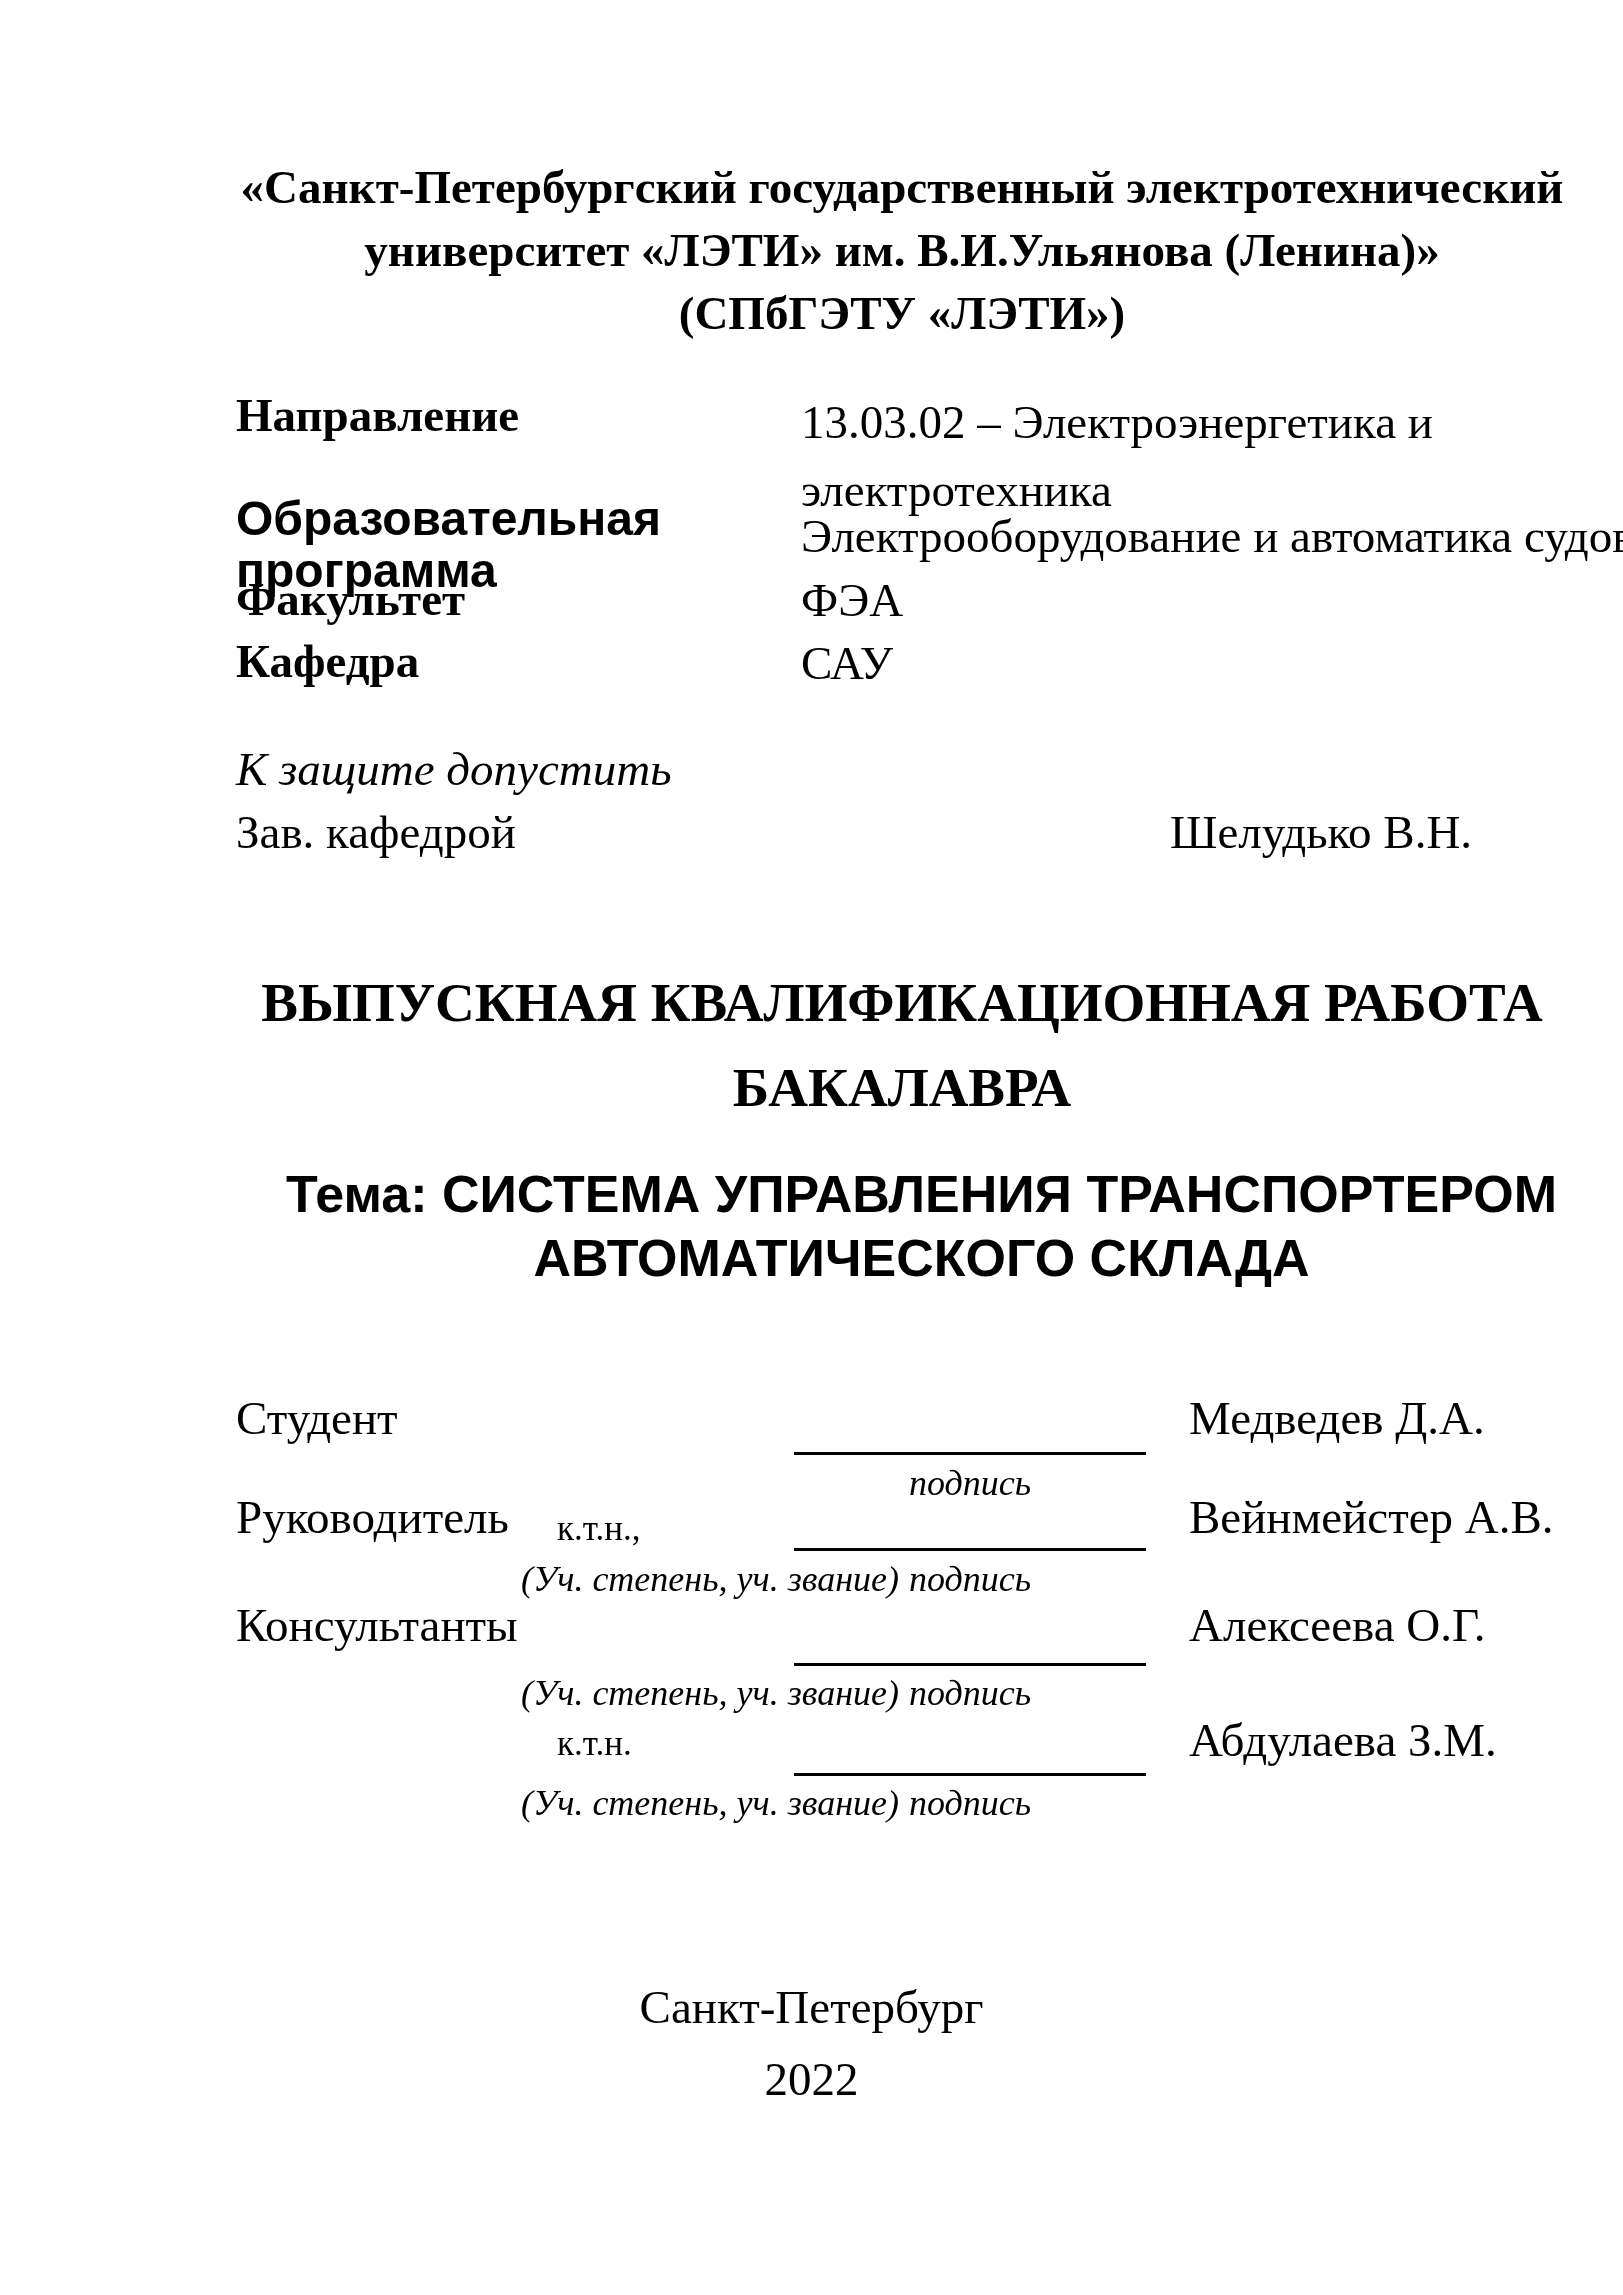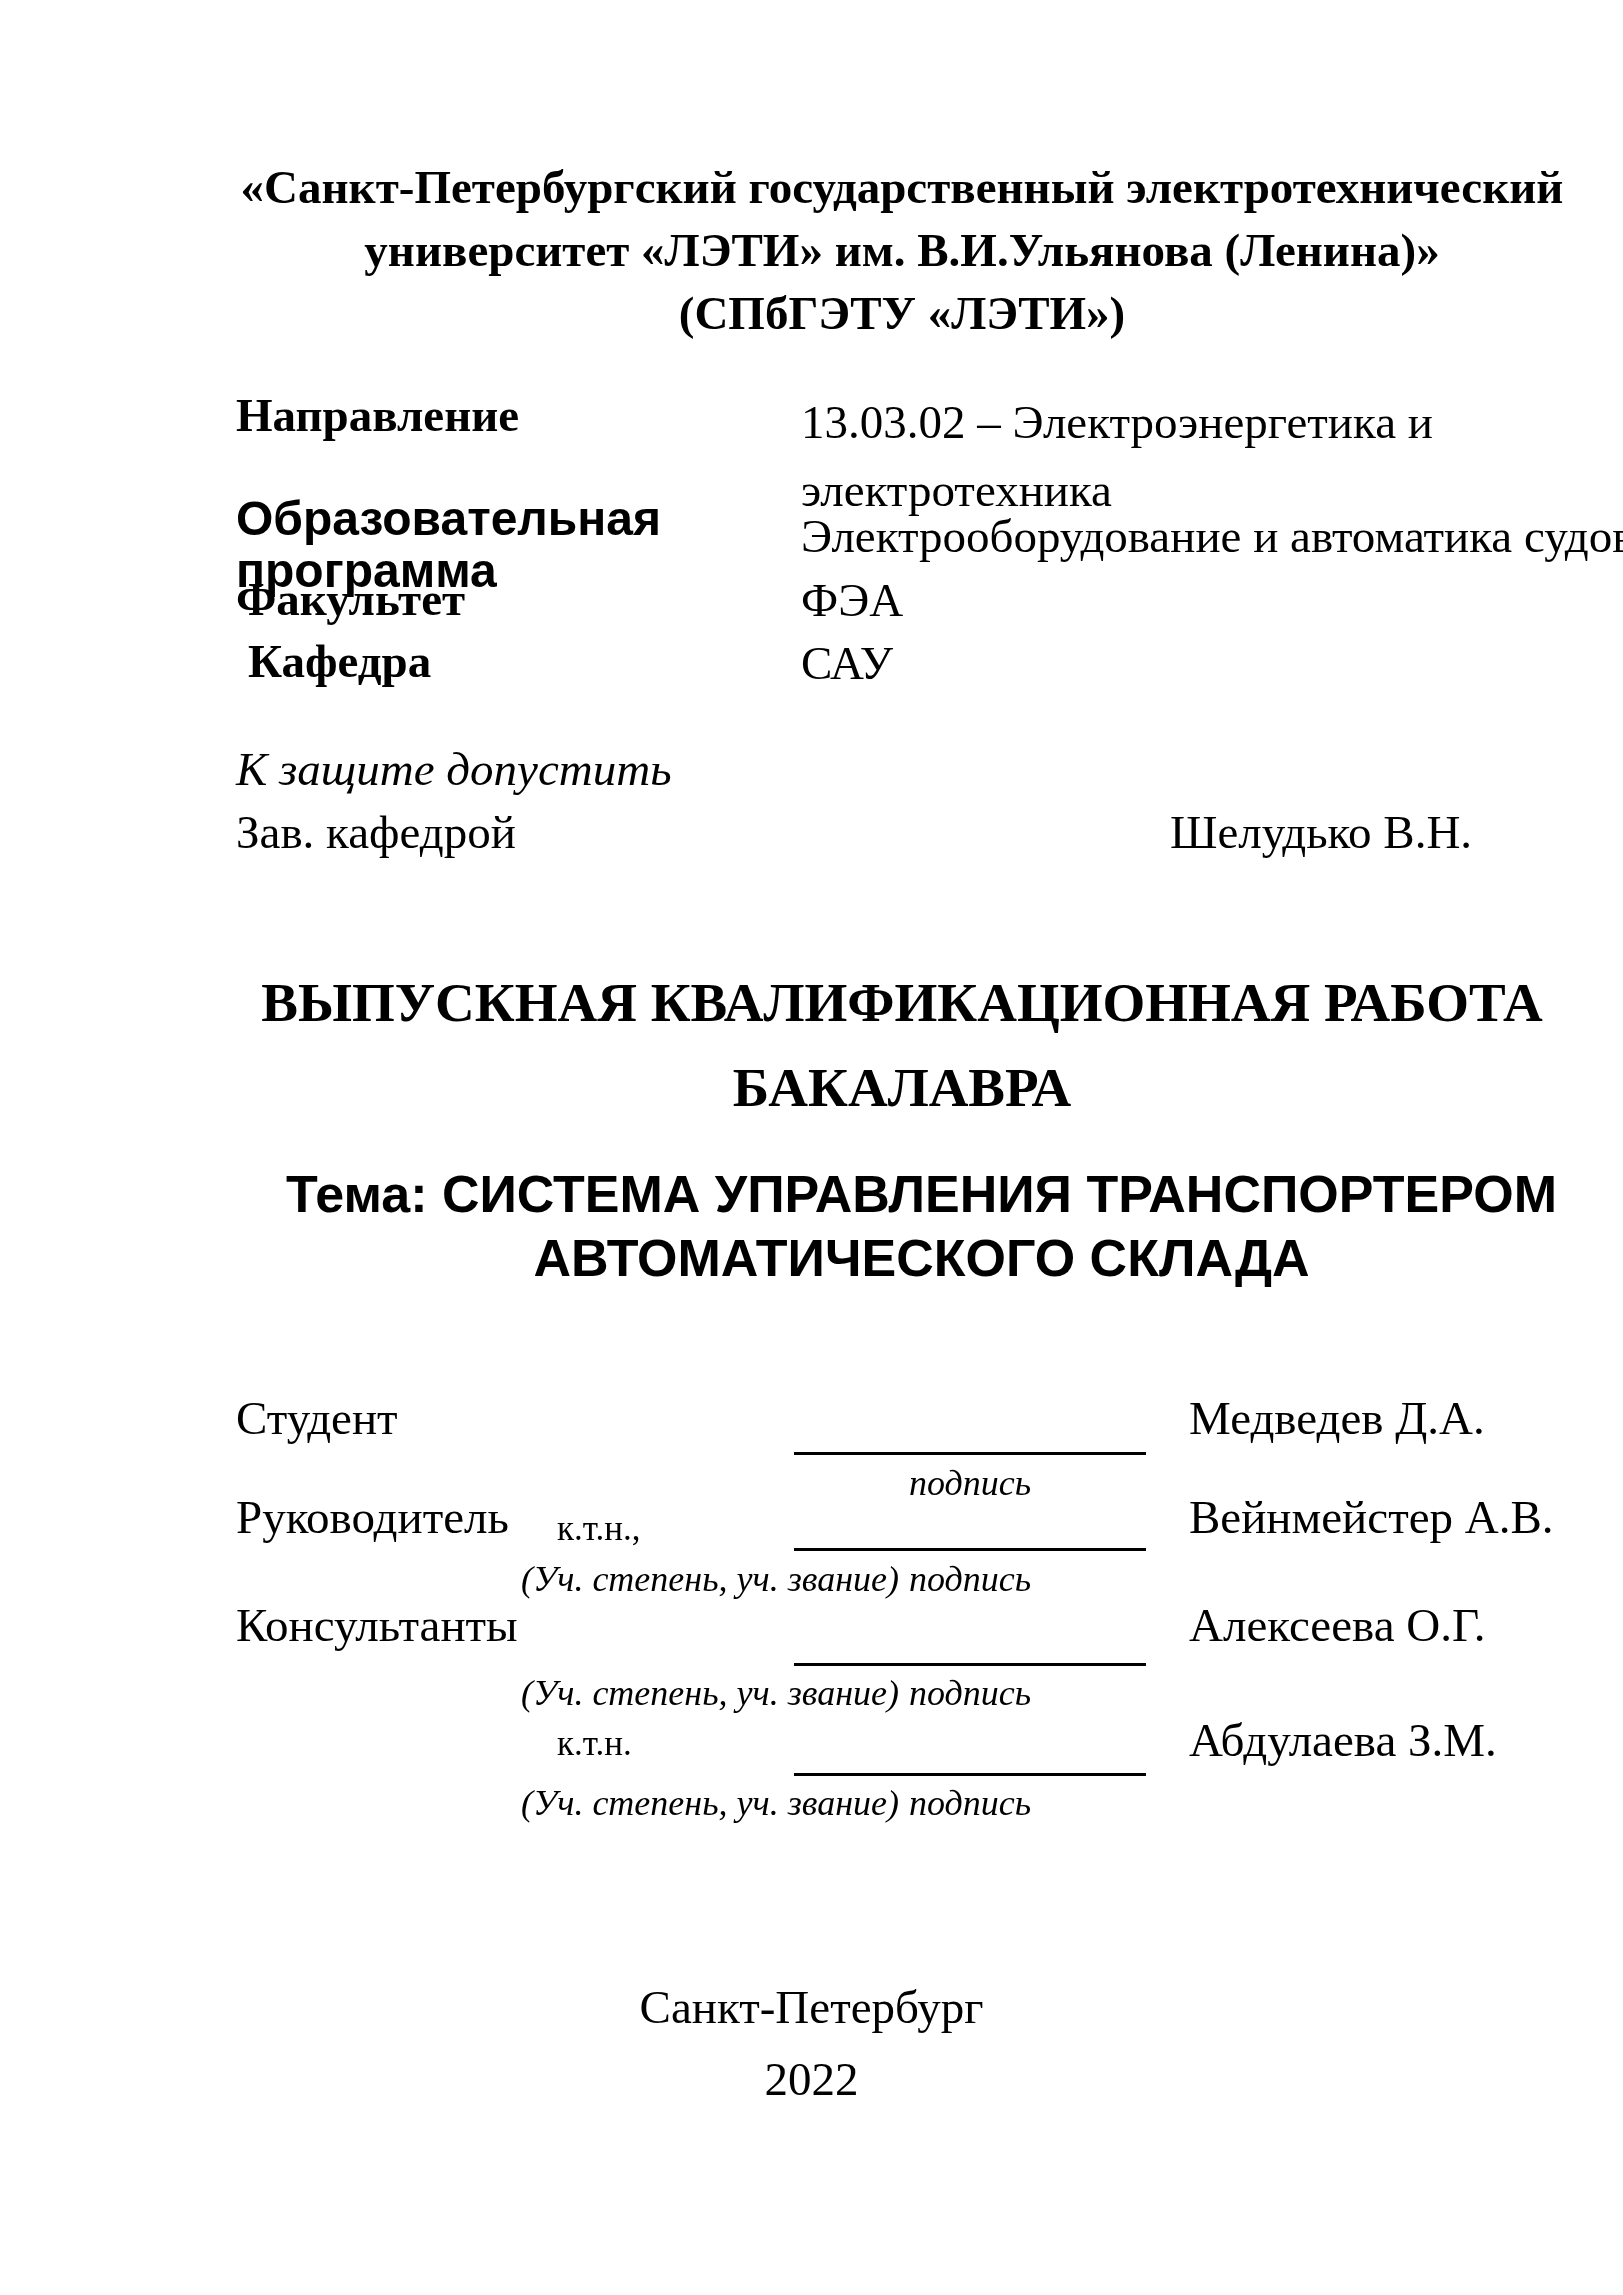--- a/index.html
+++ b/index.html
@@ -63,21 +63,21 @@
   <section>
     <div class="abs fs-body b serif" style="left:236px; top:388px;">Направление</div>
     <div class="abs fs-body serif" style="left:801px; top:388px; width:738px; line-height:68px;">13.03.02 – Электроэнергетика и электротехника</div>
 
     <div class="abs fs-label2 b sans" style="left:236px; top:493px; width:440px;">Образовательная программа</div>
     <div class="abs fs-body serif nowrap" style="left:801px; top:509px;">Электрооборудование и автоматика судов</div>
 
     <div class="abs fs-body b serif" style="left:236px; top:572px;">Факультет</div>
     <div class="abs fs-body serif" style="left:801px; top:573px;">ФЭА</div>
 
-    <div class="abs fs-body b serif" style="left:248px; top:634px;text-align:right;">Кафедра</div>
+    <div class="abs fs-body b serif" style="left:236px; top:634px;text-align:right;">Кафедра</div>
     <div class="abs fs-body serif" style="left:801px; top:636px;">САУ</div>
   </section>
 
   <section>
     <div class="abs fs-body i serif" style="left:236px; top:742px;">К защите допустить</div>
     <div class="abs fs-body serif" style="left:236px; top:805px;text-align:right;">Зав. кафедрой</div>
     <div class="abs fs-body serif" style="left:1170px; top:805px;">Шелудько В.Н.</div>
   </section>
 
   <div class="abs fs-title b serif center" style="left:236px; right:55px; top:971px;">ВЫПУСКНАЯ КВАЛИФИКАЦИОННАЯ РАБОТА</div>

